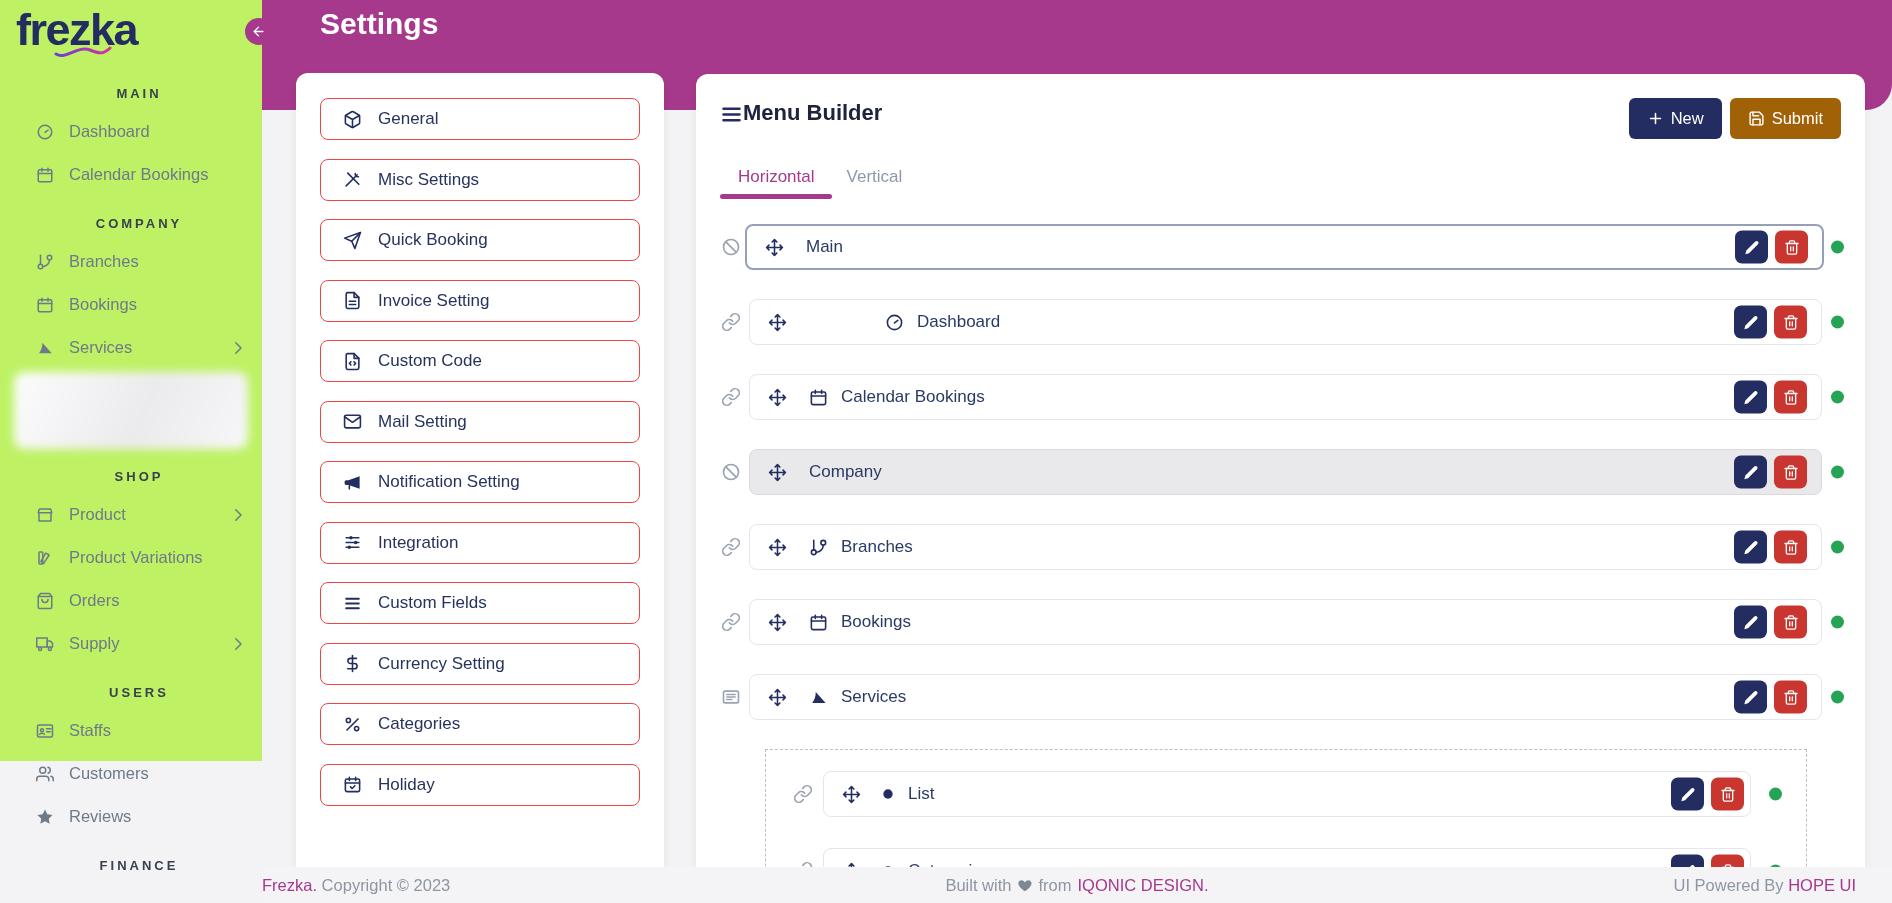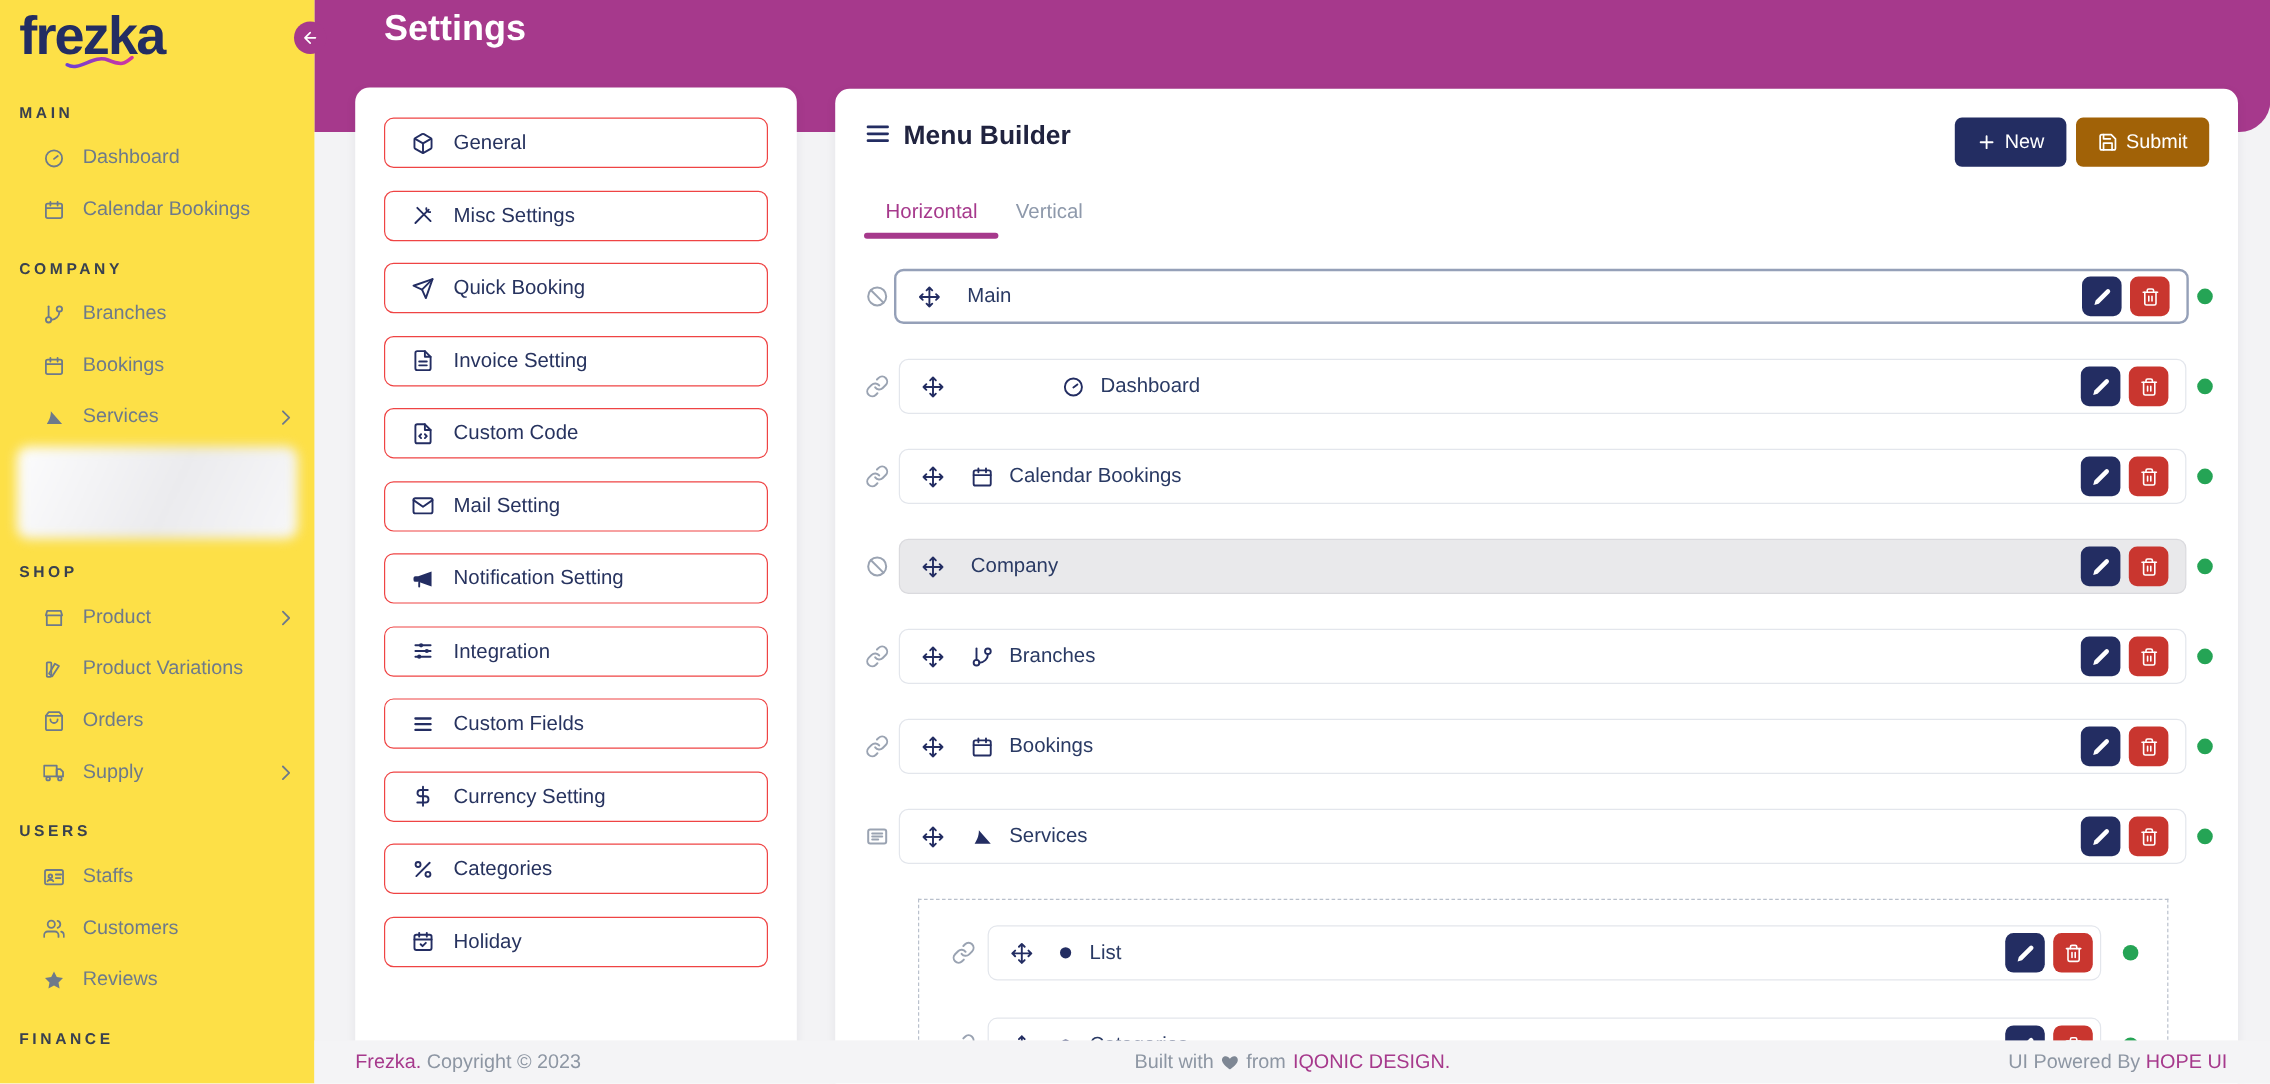--- a/index.html
+++ b/index.html
@@ -2,21 +2,21 @@
 <html><head>
 <meta charset="utf-8">
 <style>
   * { margin:0; padding:0; box-sizing:border-box; }
   html,body { width:1892px; height:903px; overflow:hidden; }
   body { font-family:"Liberation Sans", sans-serif; background:#f3f3f5; position:relative; }
   svg { width:100%; height:100%; display:block; }
   .ico { display:inline-block; flex:none; }
 
   
-  .sidebar { position:absolute; left:0; top:0; width:262px; height:903px; background:#fde047; z-index:5; }
+  .sidebar { position:absolute; left:0; top:0; width:262px; height:761px; background:#bef264; z-index:5;text-align:center; }
   .logo { position:absolute; left:16px; top:2px; font-size:45px; font-weight:700; color:#232d62; letter-spacing:-1.5px; line-height:1.25; }
   .swoosh { position:absolute; left:54px; top:46px; width:58px; height:12px; }
   .side-nav { position:absolute; top:66px; left:0; right:0; }
   .sec-label { margin:20px 0 9px 16px; font-size:13px; letter-spacing:3px; color:#39414f; font-weight:600; }
   .snav-item { height:43px; display:flex; align-items:center; padding-left:36px; color:#6e7a8a; font-size:16.5px; cursor:pointer; }
   .snav-item .ico { width:18px; height:18px; color:#6e7a8a; margin-right:15px; }
   .chev { width:13px; height:13px; margin-left:auto; margin-right:30px; color:#8b96a5; }
   .redacted { height:77px; margin:3px 14px 4px; border-radius:10px;
     background:linear-gradient(115deg,#fcfcfd,#ebebee 55%,#f7f7f9); filter:blur(5px); }
 
@@ -32,21 +32,21 @@
   .settings-card { position:absolute; left:296px; top:73px; width:368px; height:815px; background:#fff;
     border-radius:12px; z-index:2; box-shadow:0 3px 10px rgba(30,40,70,.06); padding:25px 24px 0; overflow:hidden; }
   .sitem { height:42px; border:1px solid #ef4444; border-radius:8px; display:flex; align-items:center;
     padding:0 14px; margin-bottom:18.5px; background:#fff; cursor:pointer; }
   .sitem .ico { width:19px; height:19px; color:#232d62; margin-left:8px; }
   .sitem .lbl { margin-left:16px; font-size:17px; color:#27335f; font-weight:500; }
 
   
   .builder-card { position:absolute; left:696px; top:74px; width:1169px; height:845px; background:#fff;
     border-radius:12px; z-index:2; box-shadow:0 3px 10px rgba(30,40,70,.06); }
-  .mb-head { position:absolute; top:26px; left:24px; display:flex; align-items:flex-start; gap:10px; }
+  .mb-head { position:absolute; top:26px; left:24px; display:flex; align-items:flex-end; }
   .burger { width:23px; height:23px; color:#232d62; }
   .mb-title { font-size:22px; font-weight:700; color:#20233f; }
   .mb-actions { position:absolute; top:24px; right:24px; display:flex; gap:8px; }
   .btn { height:41px; border:none; border-radius:6px; color:#fff; display:flex; align-items:center; gap:7px;
     padding:0 18px; font-size:16.5px; cursor:pointer; font-family:inherit; font-weight:500; }
   .btn .ico { width:17px; height:17px; }
   .btn-new { background:#232d62; }
   .btn-submit { background:#a16207; }
   .tabs { position:absolute; top:93px; left:42px; display:flex; gap:32px; }
   .tab { font-size:17px; cursor:pointer; }
@@ -78,21 +78,21 @@
   .dashed { border:1.5px dashed #b9c0cc; margin:8px 58px 0 69px; padding:21px 0 40px; }
   .dashed .wrap { margin-bottom:31px; }
   .dashed .mrow { margin:0 55px 0 57px; }
   .dashed .left-ico { left:27px; }
   .dashed .status { right:24px; }
   .dashed .acts { right:6px; }
 
   
   .footer { position:absolute; left:262px; right:0; bottom:0; height:36px; background:#f4f4f6; z-index:7;
     display:flex; align-items:center; font-size:16.5px; color:#8d96a3; }
-  .foot-left { margin-left:34px; }
+  .foot-left { }
   .foot-center { position:absolute; left:50%; transform:translateX(-50%); display:flex; align-items:center; gap:6px; }
   .foot-right { margin-left:auto; margin-right:36px; }
   .pink-txt { color:#a6398c; cursor:pointer; }
   .heart { width:15px; height:15px; color:#7e8794; }
 </style>
 </head>
 <body>
 
 <aside class="sidebar">
   <div class="logo">frezka</div>

